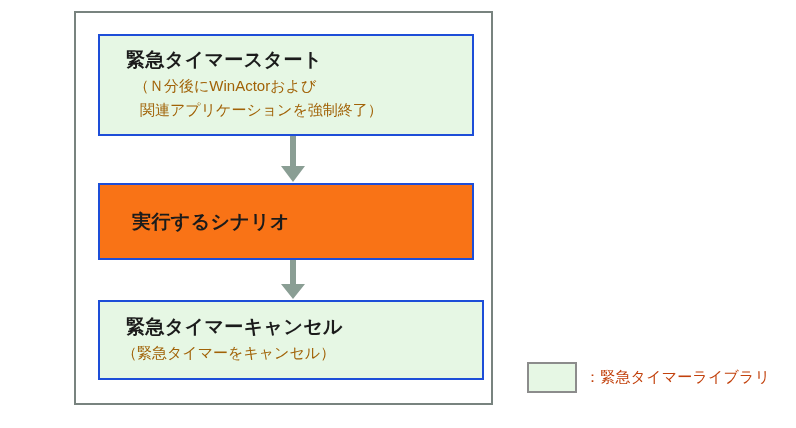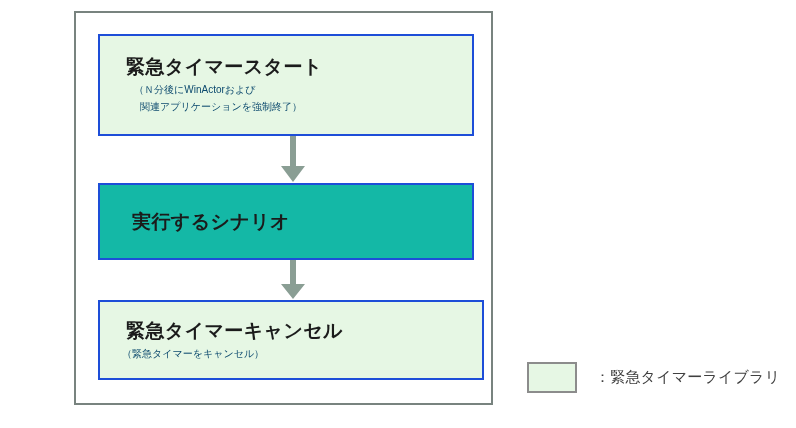--- a/index.html
+++ b/index.html
@@ -37,35 +37,35 @@
   .node {
     position: absolute;
     box-sizing: border-box;
     border: 2px solid #1d4ed8;
     display: flex;
     flex-direction: column;
     justify-content: center;
     overflow: hidden;
   }
   .node.green { background: #e6f7e4; }
-  .node.white { background: #14b8a6; font-family: Liberation Serif, serif; }
+  .node.white { background: #f97316; font-family: Liberation Serif, serif; }
 
   .node-title {
     font-size: 19px;
     font-weight: bold;
     color: #1b1b1b;
     line-height: 1.15;
     letter-spacing: 0.4px;
     padding-left: 26px;
     white-space: nowrap;
   }
   .node-sub {
-    font-size: 10px;
+    font-size: 15px;
     font-weight: normal;
-    color: #0c4a6e;
+    color: #a16207;
     line-height: 1.38;
     padding-left: 34px;
     margin-top: 5px;
     white-space: pre;
   }
   .node-sub.indent-center {
     padding-left: 40px;
   }
 
   #node-start   { left: 98px; top: 34px;  width: 376px; height: 102px; }
@@ -94,22 +94,22 @@
   }
   .legend-swatch {
     width: 50px;
     height: 31px;
     box-sizing: border-box;
     background: #e6f7e4;
     border: 2px solid #8c8c8c;
   }
   .legend-label {
     font-size: 15px;
-    color: #404040;
-    margin-left: 18px;
+    color: #c2410c;
+    margin-left: 8px;
     white-space: nowrap;
     letter-spacing: 0.2px;
   }
 </style>
 </head>
 <body>
 
 <div id="canvas">
 
   <div class="outer-frame"></div>

